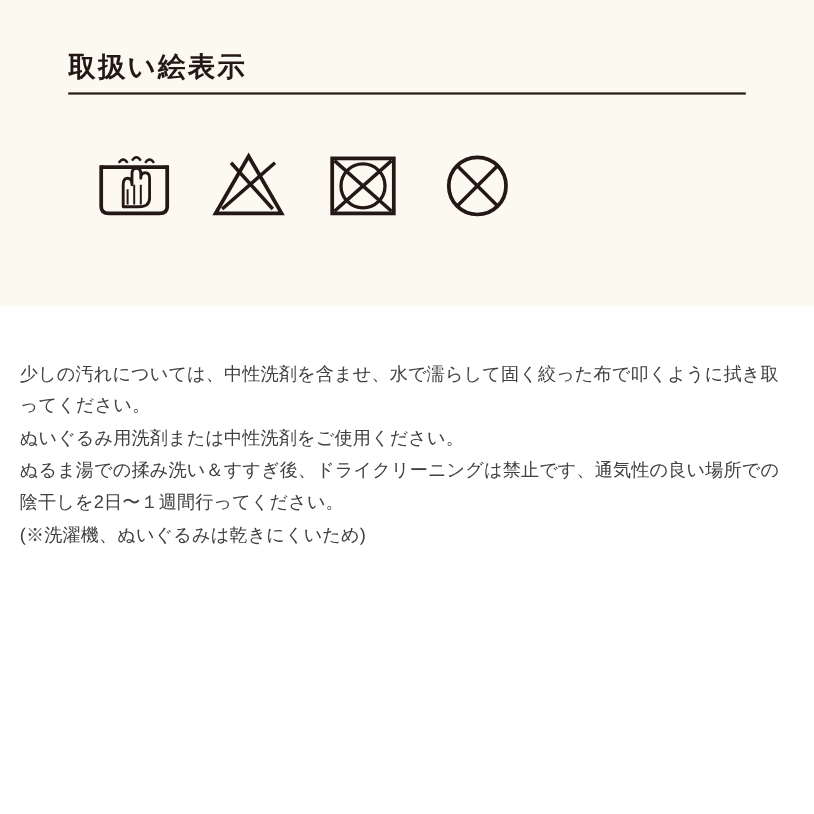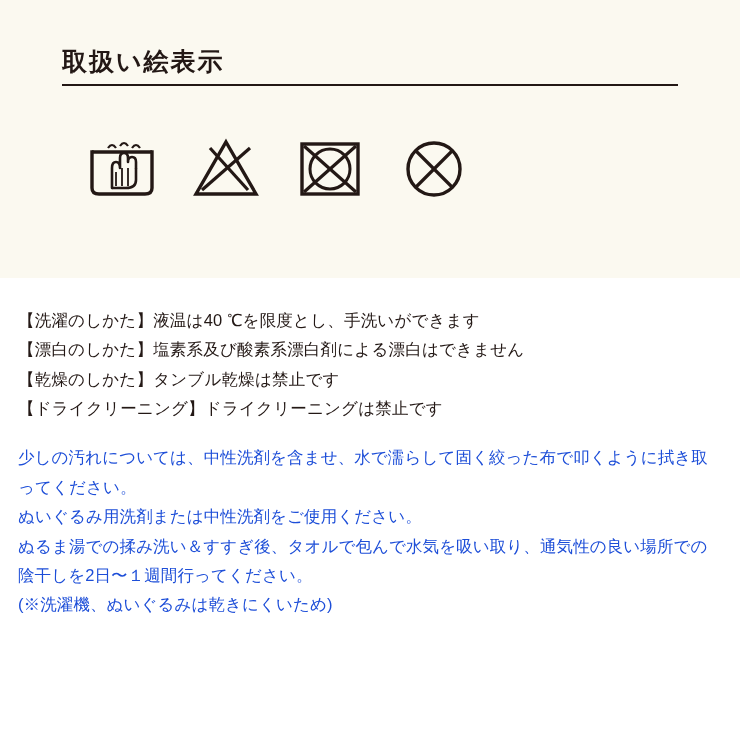--- a/index.html
+++ b/index.html
@@ -80,21 +80,21 @@
     color: #231815;
     letter-spacing: 0.2px;
   }
   .care-lines div {
     white-space: nowrap;
   }
   .note-block {
     margin-top: 20px;
     font-size: 16.5px;
     line-height: 1.78;
-    color: #1d4ed8;
+    color: #404040;
     letter-spacing: 0.1px;
   }
   .note-block p {
     margin: 0;
   }
 </style>
 </head>
 <body>
 
 <div class="page">
@@ -145,29 +145,23 @@
           <path d="M21 22 L59 60" fill="none" stroke="#231815" stroke-width="3.2"></path>
           <path d="M59 22 L21 60" fill="none" stroke="#231815" stroke-width="3.2"></path>
         </svg>
       </div>
 
     </div>
   </div>
 
   <div class="text-block">
 
-    <div class="care-lines">
-      <div>【洗濯のしかた】液温は40 ℃を限度とし、手洗いができます</div>
-      <div>【漂白のしかた】塩素系及び酸素系漂白剤による漂白はできません</div>
-      <div>【乾燥のしかた】タンブル乾燥は禁止です</div>
-      <div>【ドライクリーニング】ドライクリーニングは禁止です</div>
-    </div>
 
     <div class="note-block">
       <p>少しの汚れについては、中性洗剤を含ませ、水で濡らして固く絞った布で叩くように拭き取ってください。</p>
       <p>ぬいぐるみ用洗剤または中性洗剤をご使用ください。</p>
-      <p>ぬるま湯での揉み洗い＆すすぎ後、タオルで包んで水気を吸い取り、通気性の良い場所での陰干しを2日〜１週間行ってください。</p>
+      <p>ぬるま湯での揉み洗い＆すすぎ後、ドライクリーニングは禁止です、通気性の良い場所での陰干しを2日〜１週間行ってください。</p>
       <p>(※洗濯機、ぬいぐるみは乾きにくいため)</p>
     </div>
 
   </div>
 
 </div>
 
 </body></html>

